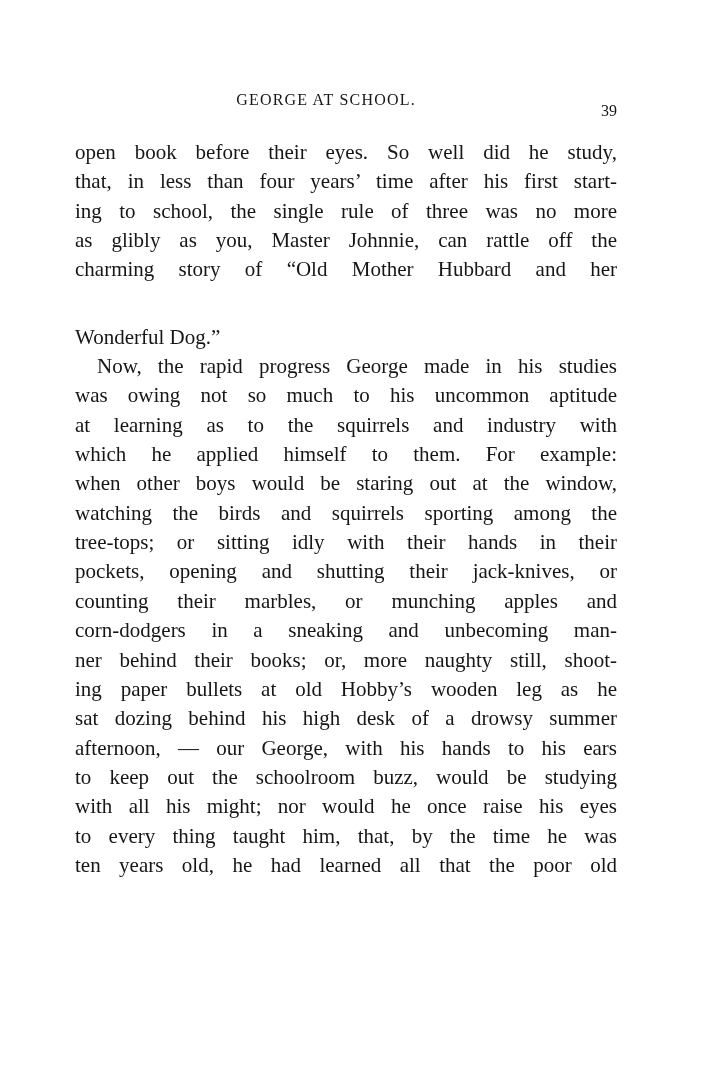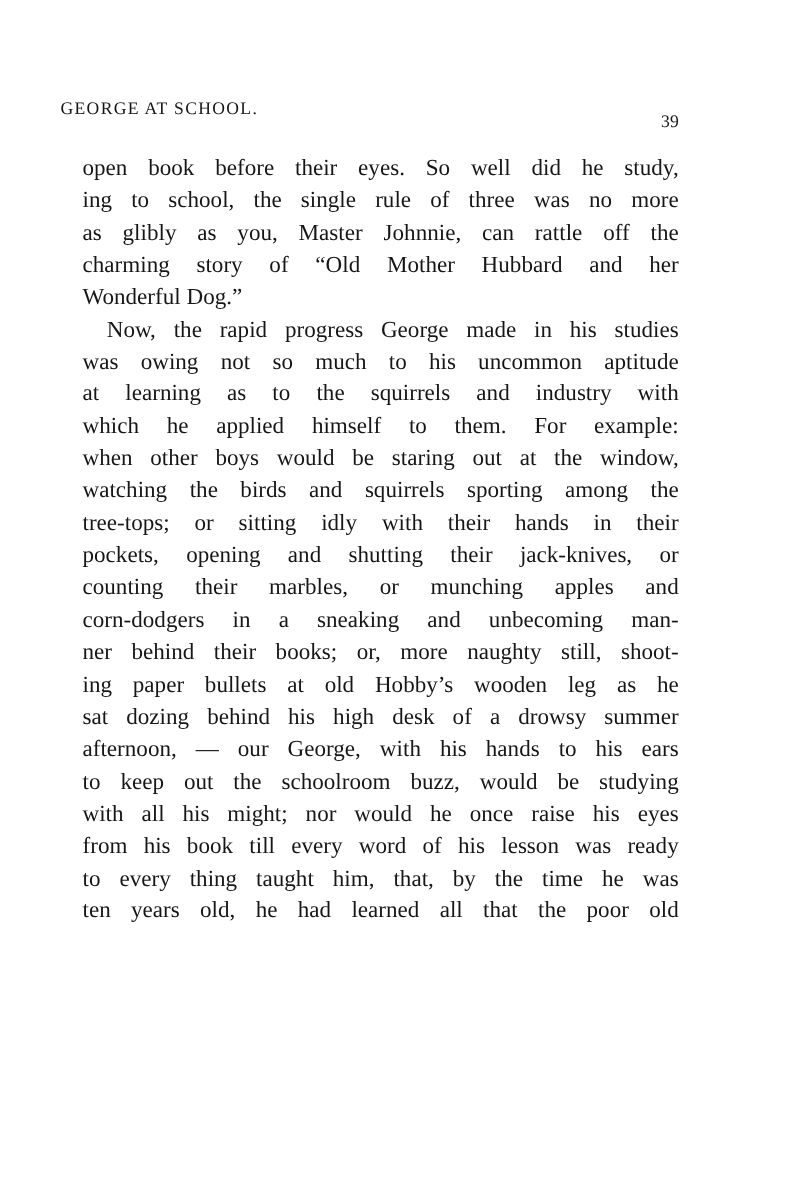--- a/index.html
+++ b/index.html
@@ -26,21 +26,21 @@
       position: absolute;
       left: 75px;
       width: 542px;
       top: 86px;
       height: 28px;
     }
     .running-title {
       position: absolute;
       left: 0;
       width: 542px;
-      text-align: left;
+      text-align: center;
       font-size: 16px;
       letter-spacing: 1.2px;
       font-variant: small-caps;
       top: 5px;
       transform: translateX(-20px);
     }
     .page-number {
       position: absolute;
       right: 0;
       top: 16px;
@@ -56,53 +56,54 @@
       display: block;
       height: 29.35px;
       line-height: 29.35px;
       font-size: 21px;
       white-space: nowrap;
       text-align: justify;
       text-align-last: justify;
     }
     .line.last {
       text-align-last: left;
+      margin-top: 38px;
     }
     .line.indent {
       padding-left: 22px;
     }
   </style>
 </head>
 <body>
 
 <div class="page">
   <div class="running-head">
     <span class="running-title">GEORGE AT SCHOOL.</span>
     <span class="page-number">39</span>
   </div>
 
   <div class="body-text">
     <span class="line">open book before their eyes.  So well did he study,</span>
+    <span class="line">that, in less than four years’ time after his first start-</span>
     <span class="line">ing to school, the single rule of three was no more</span>
     <span class="line">as glibly as you, Master Johnnie, can rattle off the</span>
     <span class="line">charming story of “Old Mother Hubbard and her</span>
     <span class="line last">Wonderful Dog.”</span>
     <span class="line indent">Now, the rapid progress George made in his studies</span>
     <span class="line">was owing not so much to his uncommon aptitude</span>
     <span class="line">at learning as to the squirrels and industry with</span>
     <span class="line">which he applied himself to them.  For example:</span>
     <span class="line">when other boys would be staring out at the window,</span>
     <span class="line">watching the birds and squirrels sporting among the</span>
     <span class="line">tree-tops; or sitting idly with their hands in their</span>
     <span class="line">pockets, opening and shutting their jack-knives, or</span>
     <span class="line">counting their marbles, or munching apples and</span>
     <span class="line">corn-dodgers in a sneaking and unbecoming man-</span>
     <span class="line">ner behind their books; or, more naughty still, shoot-</span>
     <span class="line">ing paper bullets at old Hobby’s wooden leg as he</span>
     <span class="line">sat dozing behind his high desk of a drowsy summer</span>
     <span class="line">afternoon, — our George, with his hands to his ears</span>
     <span class="line">to keep out the schoolroom buzz, would be studying</span>
     <span class="line">with all his might; nor would he once raise his eyes</span>
-    <span class="line">from his book till every word of his lesson was ready</span>
     <span class="line">to every thing taught him, that, by the time he was</span>
     <span class="line">ten years old, he had learned all that the poor old</span>
   </div>
 </div>
 
 </body></html>

